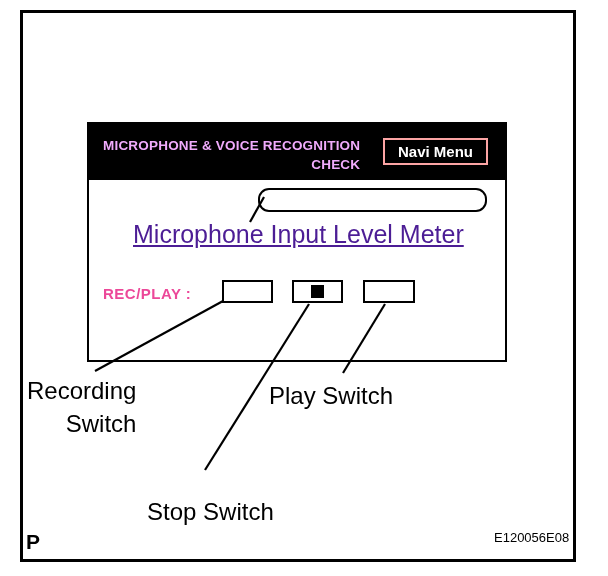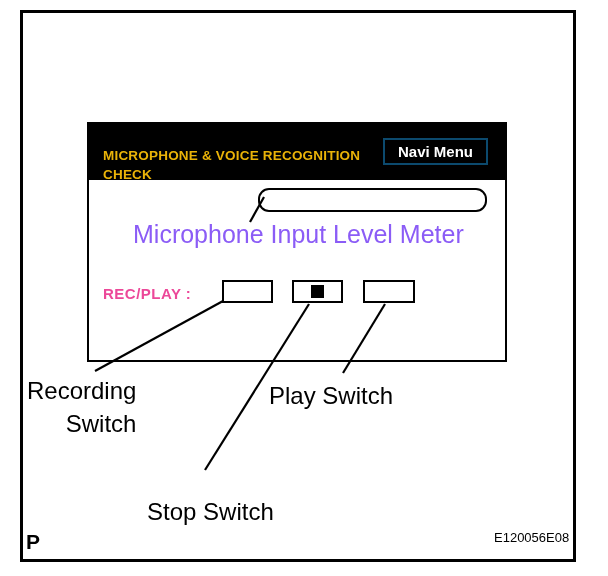--- a/index.html
+++ b/index.html
@@ -32,33 +32,34 @@
   }
 
   .screen-header {
     position: absolute;
     left: 0; top: 0;
     width: 100%; height: 56px;
     background: #000000;
   }
   .screen-title {
     position: absolute;
-    left: 14px; top: 22px;
-    color: #eab308;
+    left: 14px; top: 12px;
+    color: #f0abfc;
     font-size: 13.5px;
     font-weight: bold;
     line-height: 19px;
     letter-spacing: 0.2px;
     white-space: nowrap;
+    text-align: right;
   }
   .navi-btn {
     position: absolute;
     right: 17px; top: 14px;
     width: 105px; height: 27px;
-    border: 2px solid #0c4a6e;
+    border: 2px solid #fca5a5;
     color: #ffffff;
     font-size: 15px;
     font-weight: bold;
     display: flex;
     align-items: center;
     justify-content: center;
     background: #000000;
     cursor: pointer;
   }
 
@@ -75,22 +76,23 @@
     left: 169px; top: 64px;
     width: 229px; height: 24px;
     border: 2.5px solid #000000;
     border-radius: 11px;
     background: #ffffff;
   }
   .meter-caption {
     position: absolute;
     left: 44px; top: 96px;
     font-size: 25px;
-    color: #8b5cf6;
-    white-space: nowrap;
+    color: #4c1d95;
+    white-space: nowrap;
+    text-decoration: underline;
   }
 
   .recplay-label {
     position: absolute;
     left: 14px; top: 161px;
     font-size: 15px;
     font-weight: bold;
     color: #ec4899;
     letter-spacing: 0.5px;
     white-space: nowrap;

